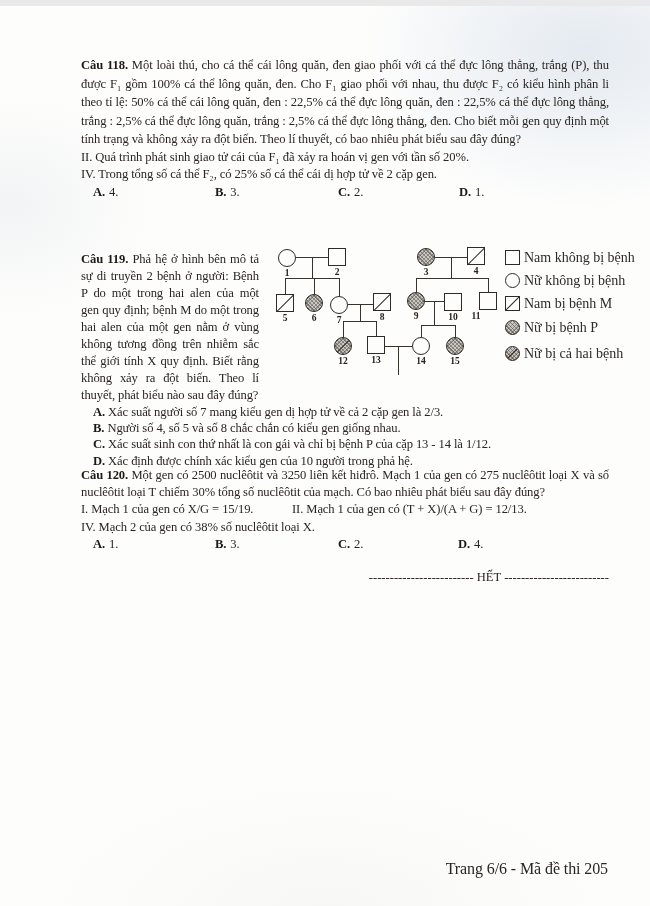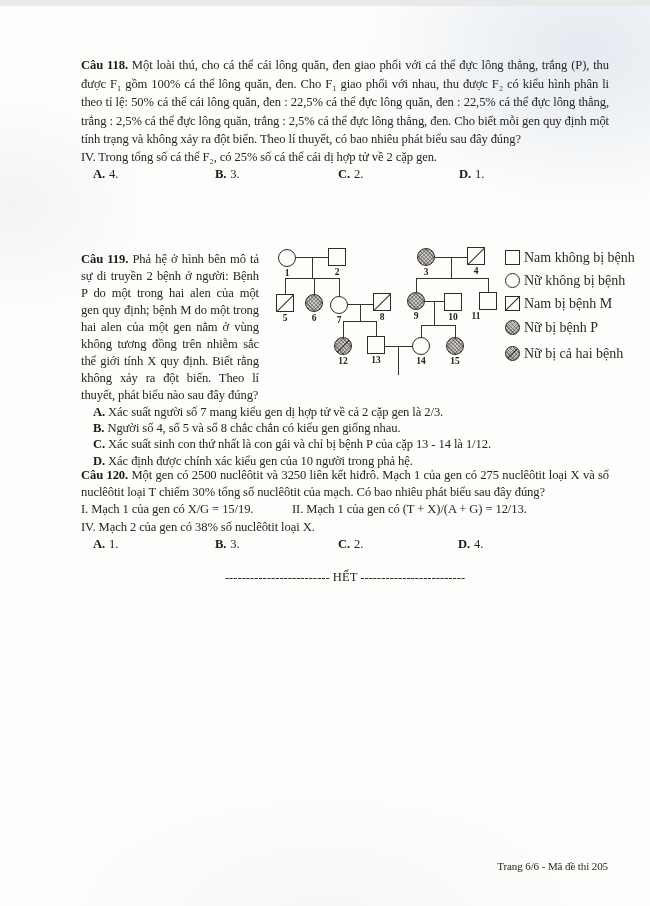--- a/index.html
+++ b/index.html
@@ -20,22 +20,22 @@
   .s118 .para{line-height:18.5px;}
   .stmt{line-height:17.5px;white-space:nowrap;}
   .optrow{position:relative;height:17px;margin-top:1px;}
   .optrow .opt{position:absolute;top:0;white-space:nowrap;}
   .opt b{margin-right:4px;}
   .s119 .para{line-height:17px;}
   .optline{line-height:16.2px;padding-left:12px;white-space:nowrap;}
   .s120 .para{line-height:17px;}
   .stgrid{display:grid;grid-template-columns:211px 1fr;}
   .stgrid .stmt{line-height:17.5px;}
-  .het{position:absolute;left:81px;top:564px;width:528px;text-align:center;letter-spacing:0;}
-  .pagefoot{position:absolute;top:854px;right:42px;font-size:11px;}
+  .het{position:absolute;left:81px;top:564px;width:528px;text-align:right;letter-spacing:0;}
+  .pagefoot{position:absolute;top:854px;right:42px;font-size:16px;}
   
   .fig{position:relative;float:right;width:344px;height:138px;margin:-6px 0 2px 6px;}
   .ps{position:absolute;box-sizing:border-box;width:18px;height:18px;border:1.3px solid #2e2a25;background:#fdfdfb;}
   .ci{border-radius:50%;}
   .shaded{
     background-color:#c9c7c1;
     background-image:
       repeating-linear-gradient(45deg, rgba(72,66,58,.55) 0 1px, transparent 1px 2.7px),
       repeating-linear-gradient(-45deg, rgba(72,66,58,.42) 0 1px, transparent 1px 2.7px);
   }
@@ -49,20 +49,21 @@
   .lg .diag{position:relative;}
   .lgt{font-size:14px;letter-spacing:0;margin-left:4px;vertical-align:middle;color:#2e2a25;}
 </style>
 </head>
 <body>
 
 <div class="page">
 
   <section class="sec s118" style="top:50px">
     <div class="para"><b>Câu 118.</b> <span>Một loài thú, cho cá thể cái lông quăn, đen giao phối với cá thể đực lông thẳng, trắng (P), thu được F₁ gồm 100% cá thể lông quăn, đen. Cho F₁ giao phối với nhau, thu được F₂ có kiểu hình phân li theo tỉ lệ: 50% cá thể cái lông quăn, đen : 22,5% cá thể đực lông quăn, đen : 22,5% cá thể đực lông thẳng, trắng : 2,5% cá thể đực lông quăn, trắng : 2,5% cá thể đực lông thẳng, đen. Cho biết mỗi gen quy định một tính trạng và không xảy ra đột biến. Theo lí thuyết, có bao nhiêu phát biểu sau đây đúng?</span></div>
+    <div class="stmt">II. Quá trình phát sinh giao tử cái của F₁ đã xảy ra hoán vị gen với tần số 20%.</div>
     <div class="stmt">IV. Trong tổng số cá thể F₂, có 25% số cá thể cái dị hợp tử về 2 cặp gen.</div>
     <div class="optrow">
       <span class="opt" style="left:12px"><b>A.</b><span>4.</span></span>
       <span class="opt" style="left:134px"><b>B.</b><span>3.</span></span>
       <span class="opt" style="left:257px"><b>C.</b><span>2.</span></span>
       <span class="opt" style="left:378px"><b>D.</b><span>1.</span></span>
     </div>
   </section>
 
   <section class="sec s119" style="top:245px">

